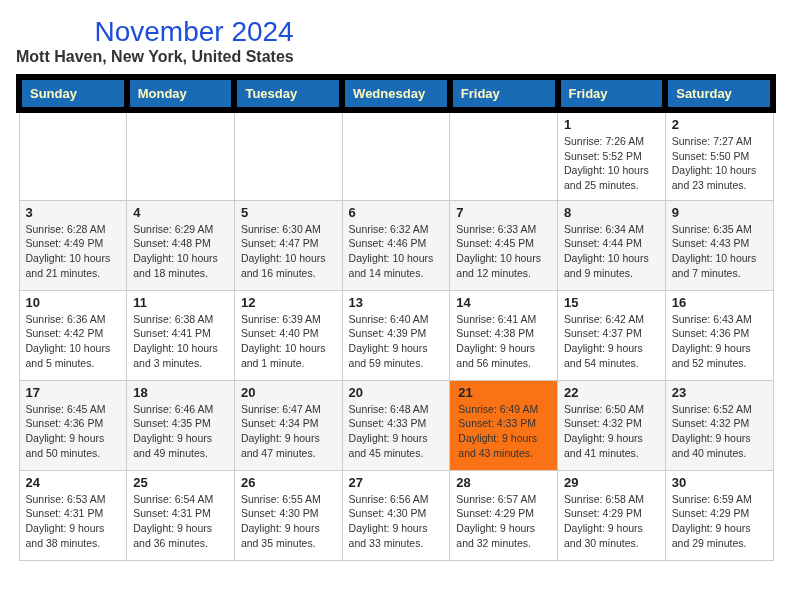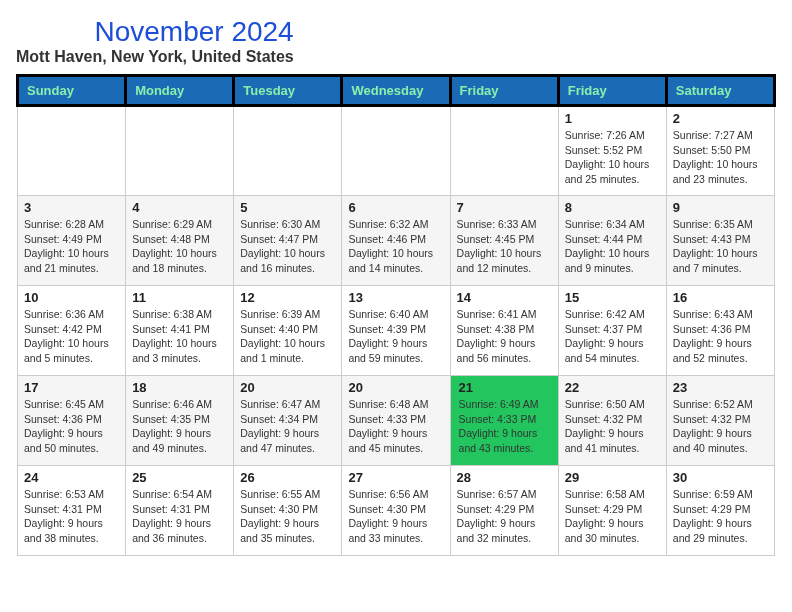--- a/index.html
+++ b/index.html
@@ -45,26 +45,26 @@
       color: #333;
       font-weight: bold;
     }
     .calendar {
       width: 100%;
       border-collapse: collapse;
       table-layout: fixed;
     }
     .calendar th {
       background-color: #1a6bb5;
-      color: #86efac;
+      color: #fef9c3;
       text-align: left;
       padding: 6px 8px;
       font-size: 13px;
       font-weight: bold;
-      border: 3px solid #000000;
+      border: 6px solid #000000;
     }
     .calendar td {
       border: 1px solid #ccc;
       vertical-align: top;
       padding: 4px 6px;
       height: 90px;
       font-size: 11px;
       background: #fff;
     }
     .day-number {
@@ -251,21 +251,21 @@
 Daylight: 9 hours
 and 47 minutes.</div>
         </td>
         <td style="background: rgb(245, 245, 245);">
           <span class="day-number">20</span>
           <div class="day-info" style="white-space: pre-line;">Sunrise: 6:48 AM
 Sunset: 4:33 PM
 Daylight: 9 hours
 and 45 minutes.</div>
         </td>
-        <td style="background: #22c55e; padding-left: 8px;">
+        <td style="background: #f97316; padding-left: 8px;">
           <span class="day-number">21</span>
           <div class="day-info" style="white-space: pre-line;">Sunrise: 6:49 AM
 Sunset: 4:33 PM
 Daylight: 9 hours
 and 43 minutes.</div>
         </td>
         <td style="background: rgb(245, 245, 245);">
           <span class="day-number">22</span>
           <div class="day-info" style="white-space: pre-line;">Sunrise: 6:50 AM
 Sunset: 4:32 PM

